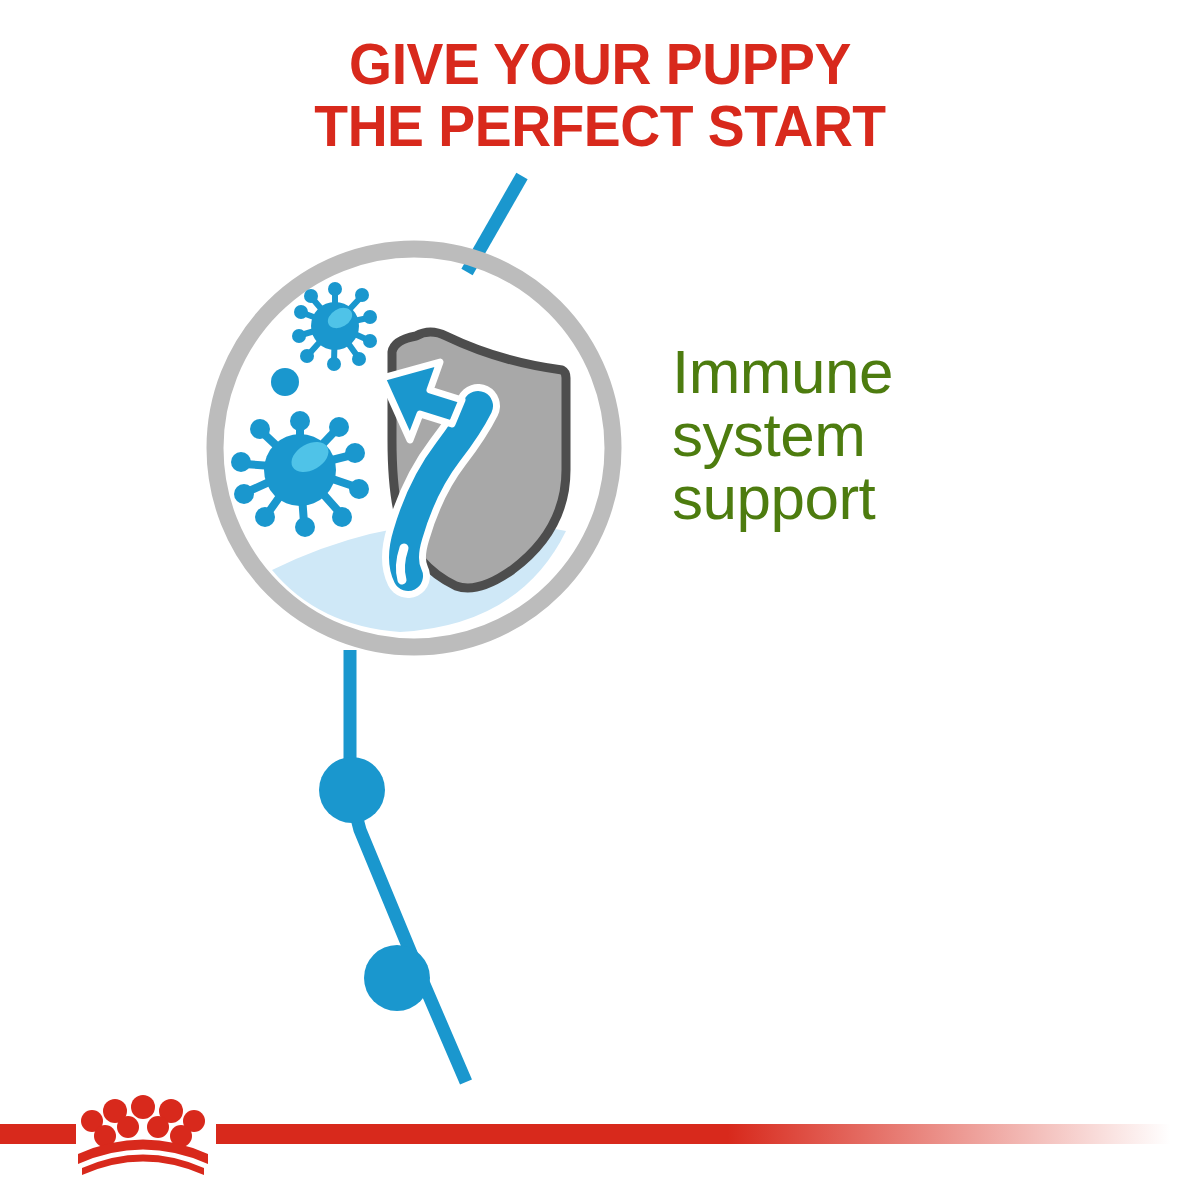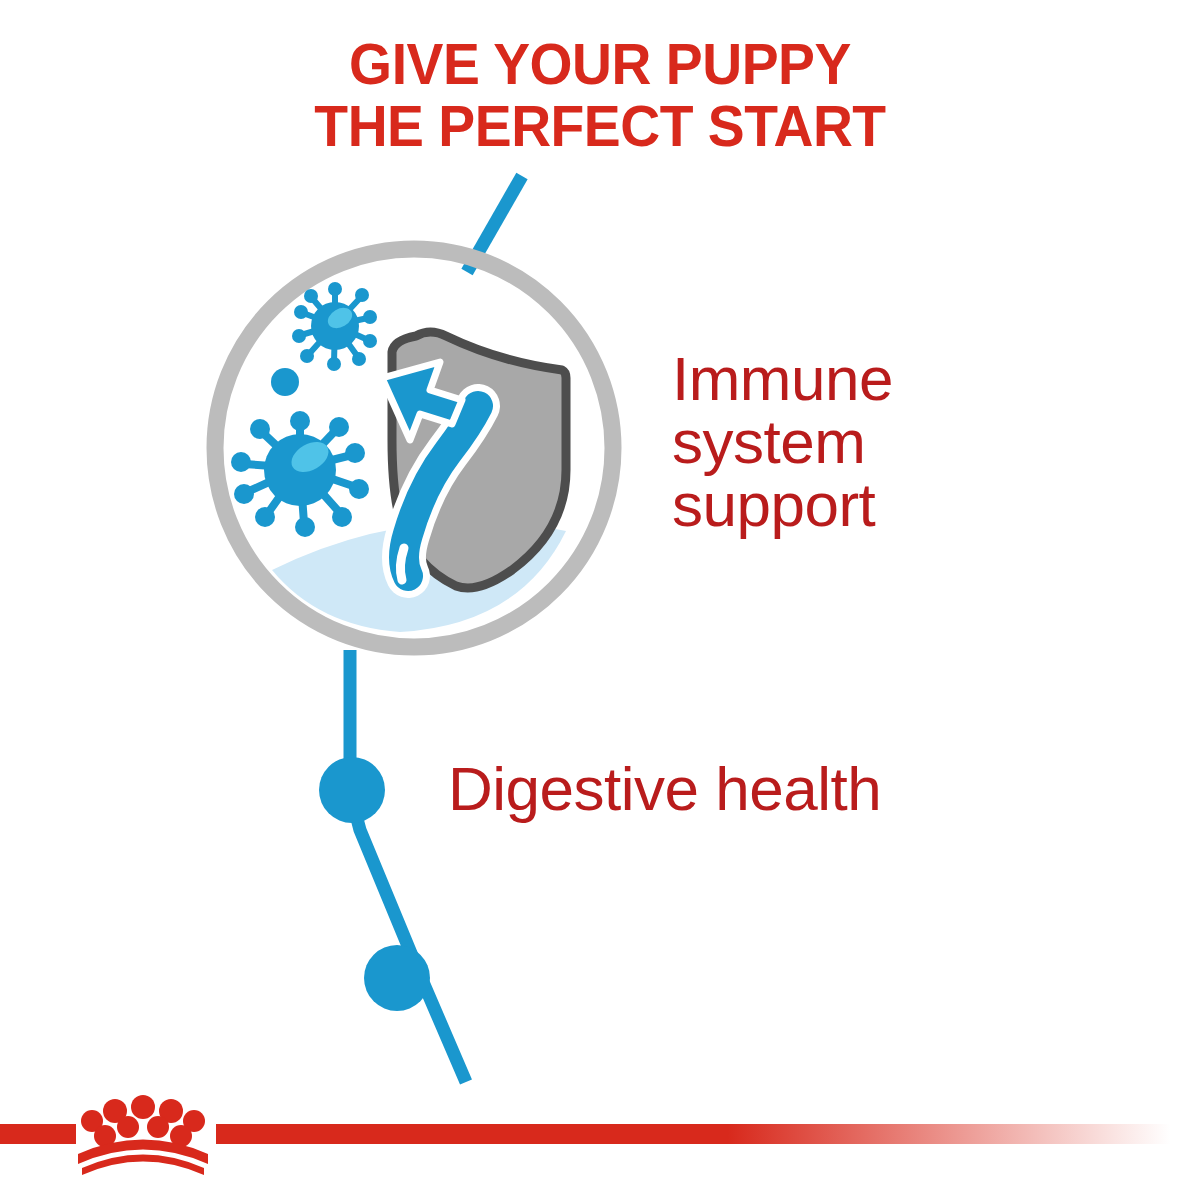--- a/index.html
+++ b/index.html
@@ -23,27 +23,26 @@
     font-size:57px;
     line-height:1.08;
     letter-spacing:-0.5px;
     font-family:"Liberation Sans", sans-serif;
     white-space:pre-line;
     transform:scaleX(0.97);
     transform-origin:50% 0;
   }
   .feature-label{
     position:absolute;
-    color:#b91c1c;
+    color:#4d7c0f;
     font-weight:normal;
     font-family:"Liberation Sans", sans-serif;
     line-height:1.02;
     white-space:pre-line;
     letter-spacing:-0.5px;
-    margin-top:7px;
   }
   #label-immune{
     left:672px; top:340px;
     font-size:62px;
   }
   #label-digestive{
     left:448px; top:750px;
     font-size:62px;
   }
   #label-growth{
@@ -150,21 +149,20 @@
     </g>
 
     <circle cx="352" cy="790" r="33" fill="#1A97CE"></circle>
     <circle cx="397" cy="978" r="33" fill="#1A97CE"></circle>
   </svg>
 
   <div class="feature-label" id="label-immune">Immune
 system
 support</div>
 
-  <div class="feature-label" id="label-digestive">Digestive health</div>
 
 
   <svg id="footer" width="1200" height="120" viewBox="0 0 1200 120">
     <defs>
       <linearGradient id="fadeRight" x1="0" y1="0" x2="1" y2="0">
         <stop offset="0" stop-color="#D8291C" stop-opacity="1"></stop>
         <stop offset="0.52" stop-color="#D8291C" stop-opacity="1"></stop>
         <stop offset="0.97" stop-color="#D8291C" stop-opacity="0"></stop>
       </linearGradient>
     </defs>

